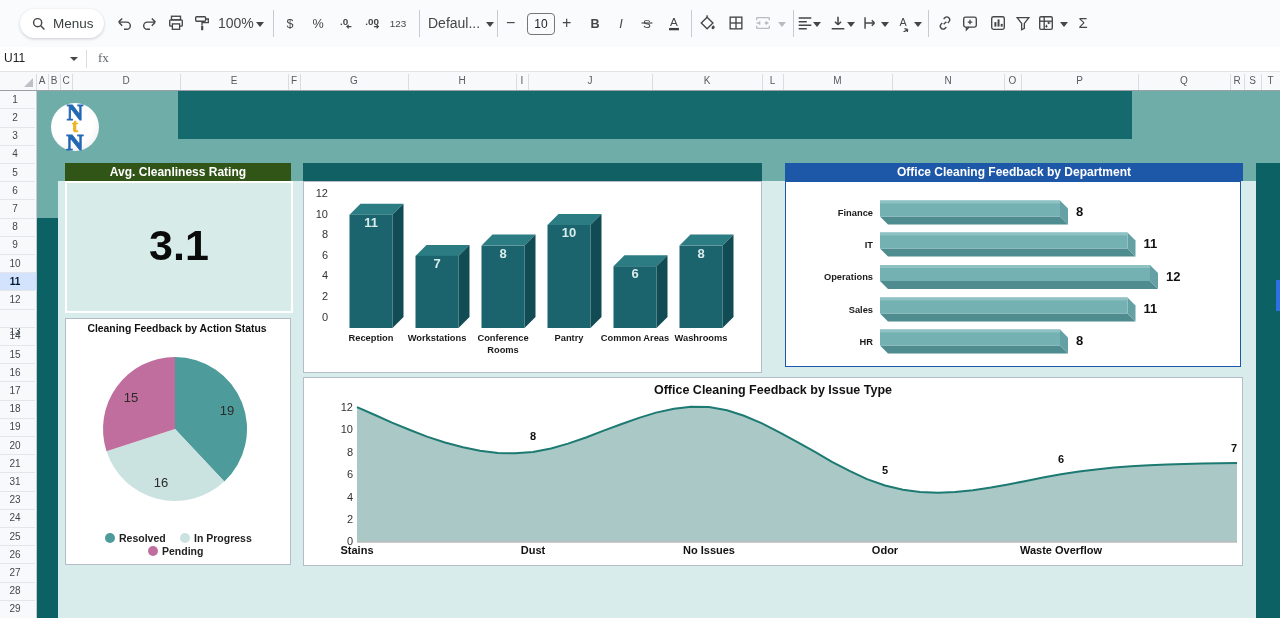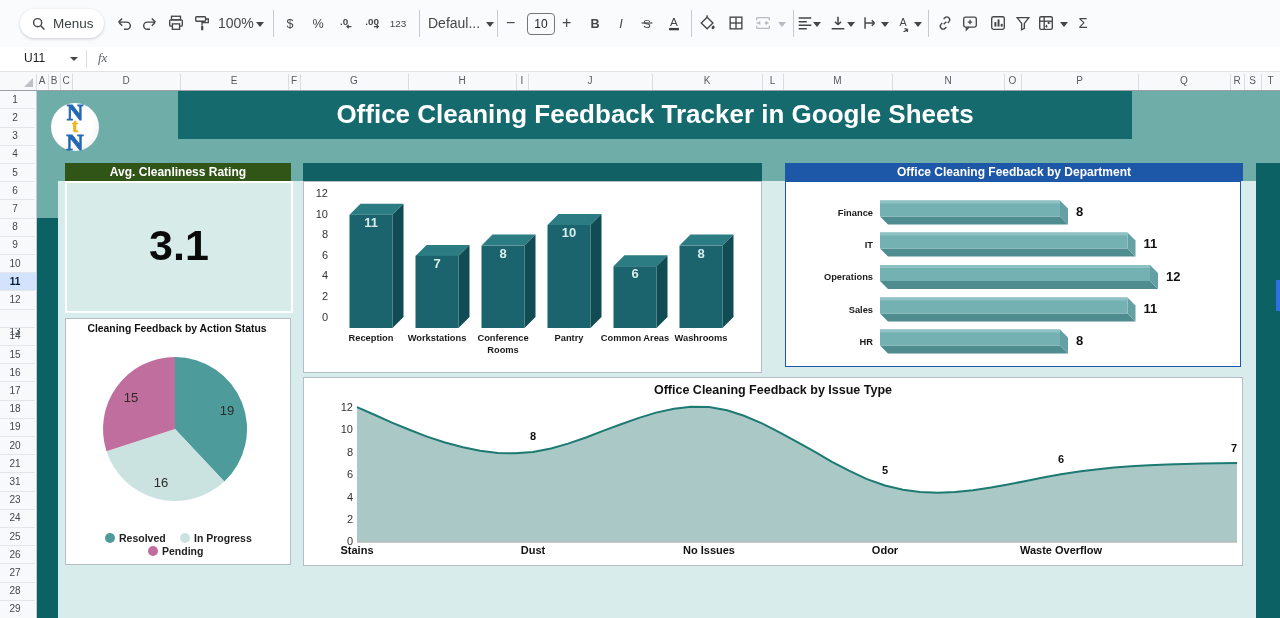--- a/index.html
+++ b/index.html
@@ -32,21 +32,20 @@
 <div id="app">
 
   <div class="abs mint" style="left:36px;top:163px;width:1244px;height:455px;"></div>
   <div class="abs sage" style="left:36px;top:90px;width:1244px;height:91px;"></div>
   <div class="abs sage" style="left:36px;top:181px;width:22px;height:37px;"></div>
   <div class="abs dteal" style="left:36px;top:218px;width:22px;height:400px;"></div>
   <div class="abs dteal" style="left:1256px;top:163px;width:24px;height:455px;"></div>
   <div class="abs" style="left:1276px;top:280px;width:4px;height:31px;background:#2f6fe4;"></div>
 
   <div class="abs" style="left:178px;top:90px;width:954px;height:49px;background:#156a6d;"></div>
-  <div class="abs" style="left:178px;top:99px;width:954px;height:34px;color:#fff;font-weight:bold;font-size:26px;text-align:center;">Office Cleaning Feedback Tracker in Google Sheets</div>
 
   <div class="abs" style="left:51px;top:103px;width:48px;height:48px;border-radius:50%;background:radial-gradient(circle at 40% 35%,#ffffff 55%,#e8e8ee 100%);"></div>
   <div class="abs" style="left:51px;top:103px;width:48px;height:48px;text-align:center;font-family:'Liberation Serif',serif;font-weight:bold;">
     <div style="position:absolute;left:0;top:-3px;width:48px;font-size:23px;color:#2468b4;-webkit-text-stroke:0.8px #2468b4;">N</div>
     <div style="position:absolute;left:0;top:13px;width:48px;font-size:18px;color:#eeb322;z-index:3;-webkit-text-stroke:0.7px #eeb322;">t</div>
     <div style="position:absolute;left:0;top:26px;width:48px;font-size:24px;color:#2468b4;-webkit-text-stroke:0.8px #2468b4;">N</div>
   </div>
 
   <div class="abs" style="left:65px;top:163px;width:226px;height:18px;background:#315417;"></div>
   <div class="abs" style="left:65px;top:165px;width:226px;height:14px;color:#fff;font-weight:bold;font-size:12px;text-align:center;">Avg. Cleanliness Rating</div>
@@ -300,24 +299,24 @@
         <line x1="3" y1="8" x2="17" y2="8" stroke="#444746" fill="none" stroke-width="1.5"></line>
         <path d="M12,10 h3 M12,10 l1.3,-1 M12,10 l1.3,1 M10.5,12 v2.5 M10.5,14.5 l-1,-1.3 M10.5,14.5 l1,-1.3" stroke="#444746" stroke-width="1.2" fill="none"></path>
       </svg>
   <div class="abs caret" style="left:1060px;"></div>
   <svg class="abs" style="left:1074px;top:14px;" width="18" height="18" viewBox="0 0 20 20">
         <text x="10" y="16" font-size="16.5" fill="#444746" text-anchor="middle" font-family="Liberation Sans">Σ</text>
       </svg>
   </div>
 
   <div id="fxbar" class="abs">
-  <div class="abs" style="left:24px;top:4px;font-size:12px;color:#202124;">U11</div>
+  <div class="abs" style="left:4px;top:4px;font-size:12px;color:#202124;">U11</div>
   <div class="abs caret" style="left:70px;top:10px;border-top-width:4px;"></div>
   <div class="abs" style="left:86px;top:3px;width:1px;height:18px;background:#dadce0;"></div>
-  <div class="abs" style="left:98px;top:3px;font-size:13px;font-style:italic;color:#5f6368;font-family:'Liberation Serif',serif;">fx</div>
+  <div class="abs" style="left:98px;top:3px;font-size:13px;color:#5f6368;font-family:'Liberation Serif',serif;">fx</div>
   </div>
 
   <div id="colhead" class="abs">
       <svg class="abs" style="left:24px;top:6px;" width="10" height="10">
         <polygon points="9,0 9,9 0,9" fill="#bdc1c6"></polygon>
       </svg>
   <div class="cl" style="left:42.0px;">A</div>
   <div class="cl" style="left:54.0px;">B</div>
   <div class="cl" style="left:66.0px;">C</div>
   <div class="cl" style="left:126.0px;">D</div>

